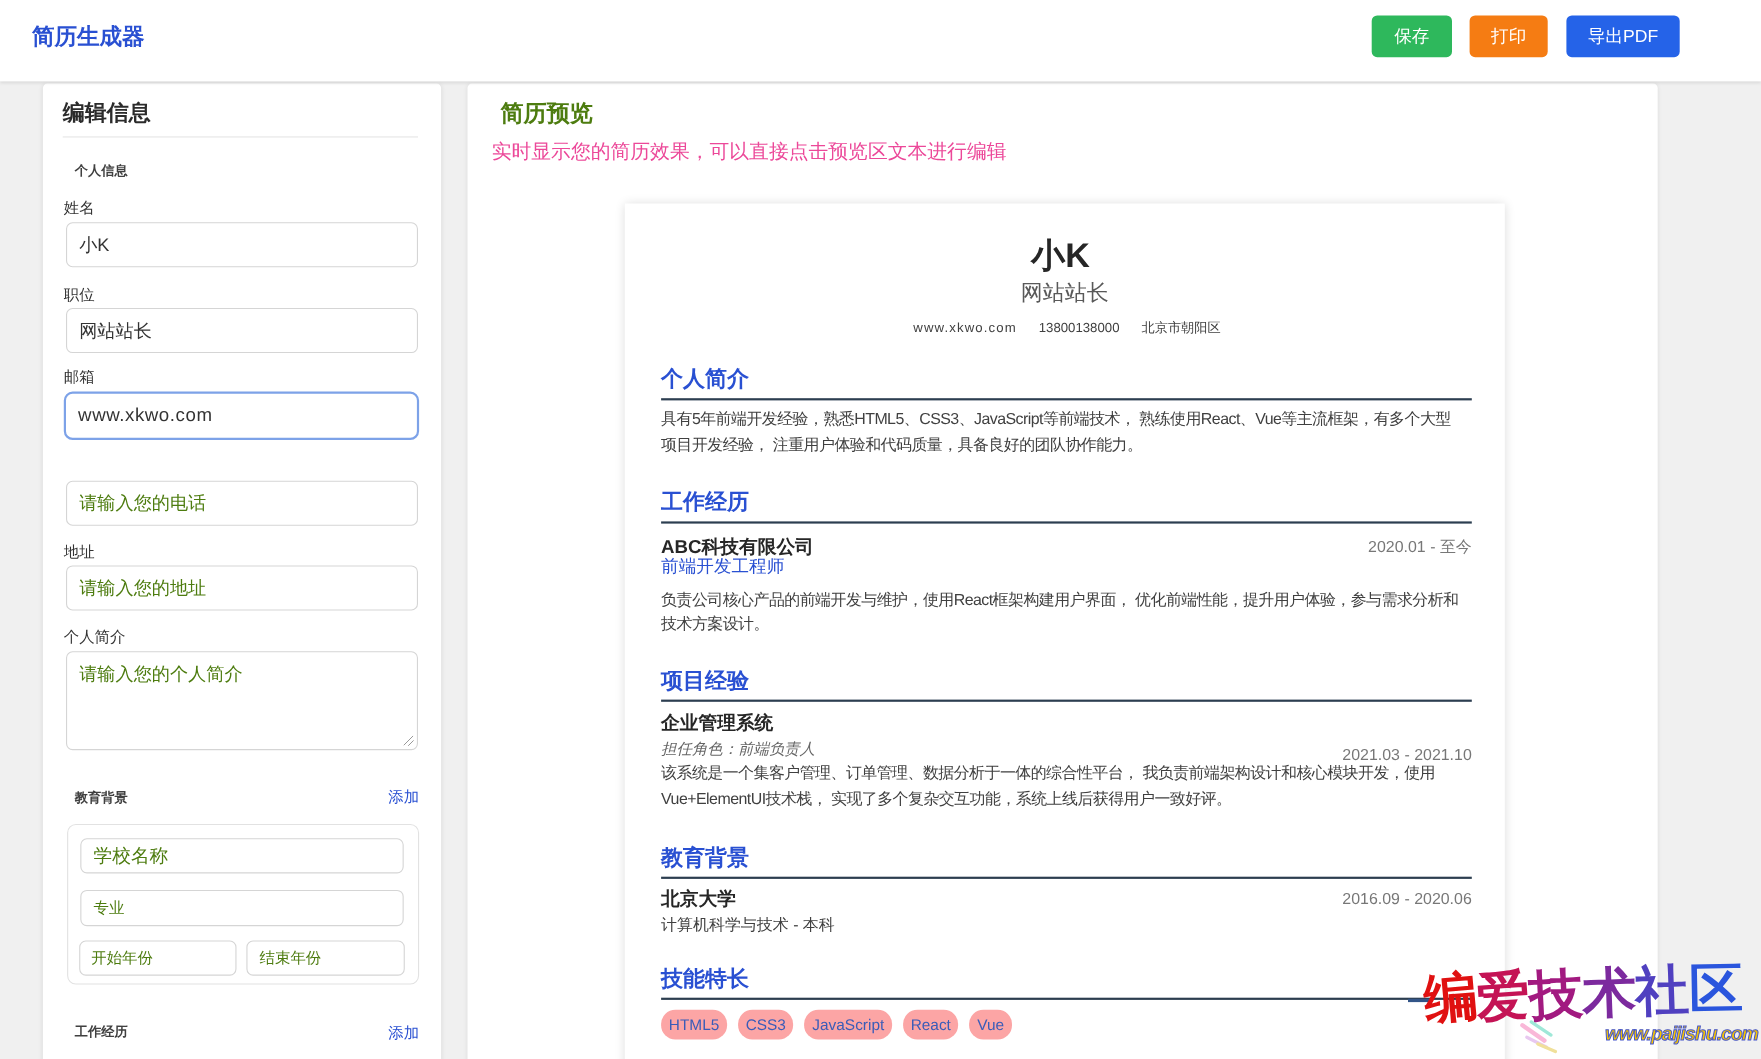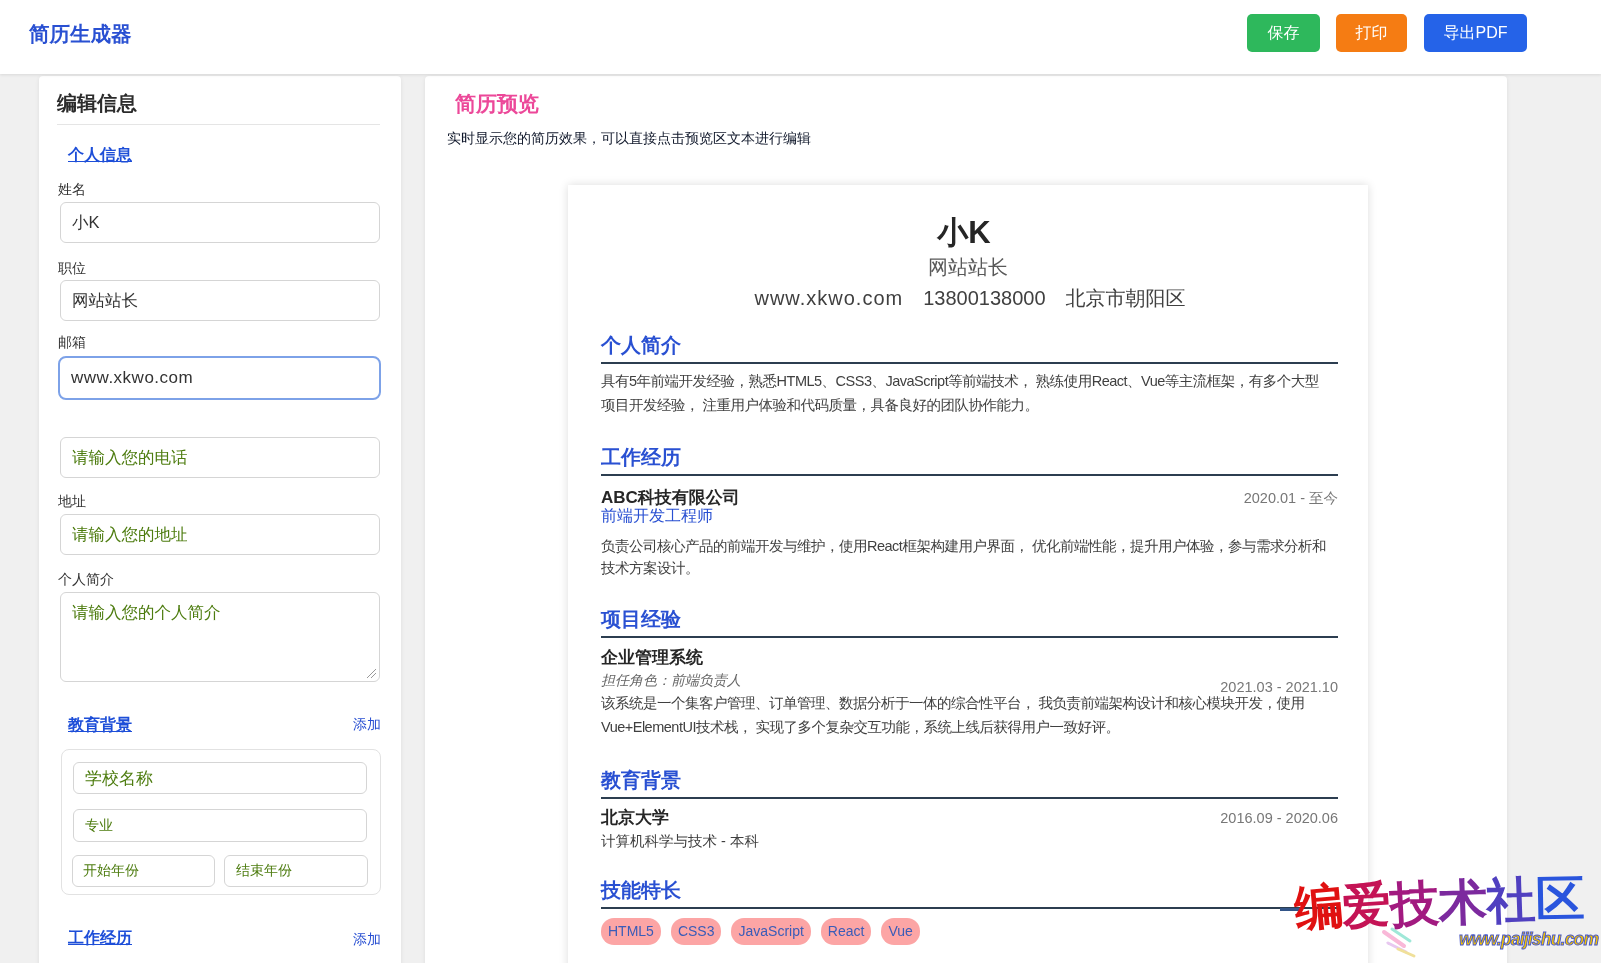--- a/index.html
+++ b/index.html
@@ -17,37 +17,37 @@
 .btn-print { left:1336px; width:71px; background:#f57c13; }
 .btn-pdf { left:1424px; width:103px; background:#2563e8; }
 
 .left-card { position:absolute; left:39px; top:76px; width:362px; height:900px; background:#fff;
   box-shadow:0 1px 4px rgba(0,0,0,0.08); border-radius:4px; }
 .right-card { position:absolute; left:425px; top:76px; width:1082px; height:900px; background:#fff;
   box-shadow:0 1px 4px rgba(0,0,0,0.08); border-radius:4px; }
 
 .lc-h2 { left:18px; top:13px; font-size:20px; line-height:28px; color:#2b2b2b; font-weight:bold; }
 .lc-hr { left:18px; top:48px; width:323px; height:1px; background:#e5e5e5; }
-.lc-sub { font-size:16px; line-height:22px; color:#1d4ed8; font-weight:bold;text-decoration:underline; }
+.lc-sub { font-size:12px; line-height:22px; color:#404040; font-weight:bold; }
 .lc-label { font-size:14px; line-height:18px; color:#333; }
 .lc-inp { border:1px solid #d5d5d5; border-radius:6px; background:#fff; font-size:16.5px; color:#333;
   display:flex; align-items:center; padding:0 11px; }
 .ph { color:#4d7c0f; }
 .lc-add { font-size:14px; line-height:18px; color:#2950d2; }
 
-.rc-h2 { left:30px; top:15px; font-size:21px; line-height:26px; color:#ec4899; font-weight:bold; }
-.rc-tip { left:22px; top:52px; font-size:14px; line-height:20px; color:#0f172a; }
+.rc-h2 { left:30px; top:15px; font-size:21px; line-height:26px; color:#4d7c0f; font-weight:bold; }
+.rc-tip { left:22px; top:52px; font-size:18px; line-height:20px; color:#ec4899; }
 
 .paper { position:absolute; left:568px; top:185px; width:800px; height:791px; background:#fff;
   box-shadow:0 0 9px rgba(0,0,0,0.14); }
 .paper > div { position:absolute; }
 .p-left { left:33px; width:737px; }
 .p-name { left:-4px; width:800px; text-align:center; font-size:31px; line-height:36px; font-weight:bold; color:#262626; }
 .p-title { left:0; width:800px; text-align:center; font-size:20px; line-height:24px; color:#595959; }
-.p-contact { left:2px; width:800px; text-align:center; font-size:20px; line-height:20px; color:#404040; }
+.p-contact { left:2px; width:800px; text-align:center; font-size:12px; line-height:20px; color:#404040; }
 .p-contact span { margin:0 10px; }
 .p-sec { font-size:20px; line-height:24px; font-weight:bold; color:#2950d2;
   border-bottom:2px solid #2c3e50; padding-bottom:5px; }
 .p-para { font-size:14.5px; line-height:23.5px; color:#404040; letter-spacing:-0.5px; white-space:nowrap; }
 .p-n { font-size:17px; line-height:22px; font-weight:bold; color:#262626; }
 .p-d { font-size:14.5px; line-height:20px; color:#777; text-align:center; right:30px; }
 .p-role { font-size:16px; line-height:20px; color:#2950d2; }
 .p-role2 { font-size:14px; line-height:18px; color:#666; font-style:italic; }
 .tag { display:inline-block; background:#fca5a5; color:#3a5cb8; font-size:14px; line-height:27px;
   padding:0 7px; border-radius:13px; margin-right:10px; }

